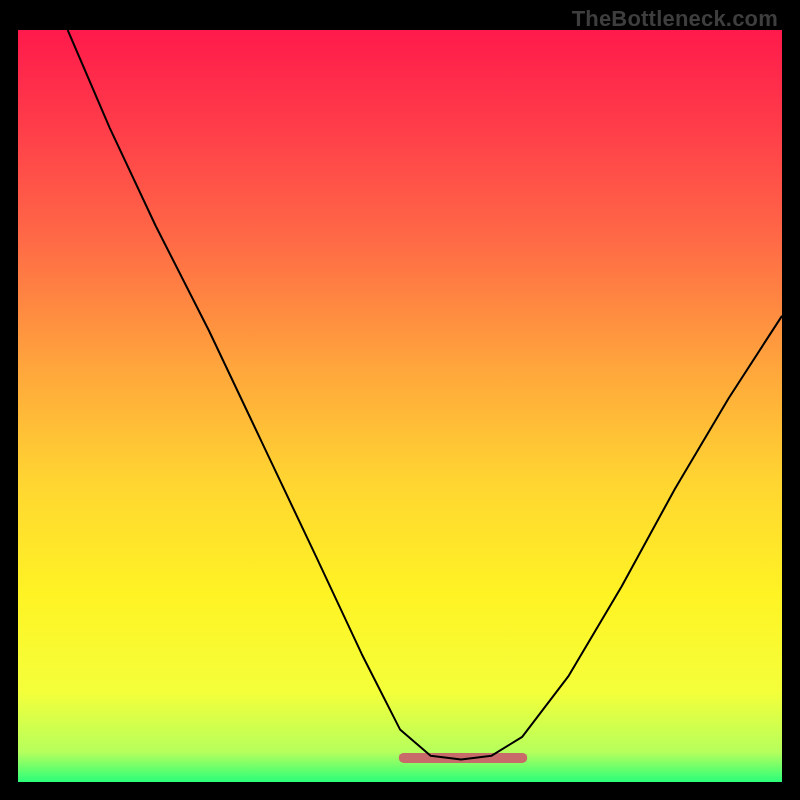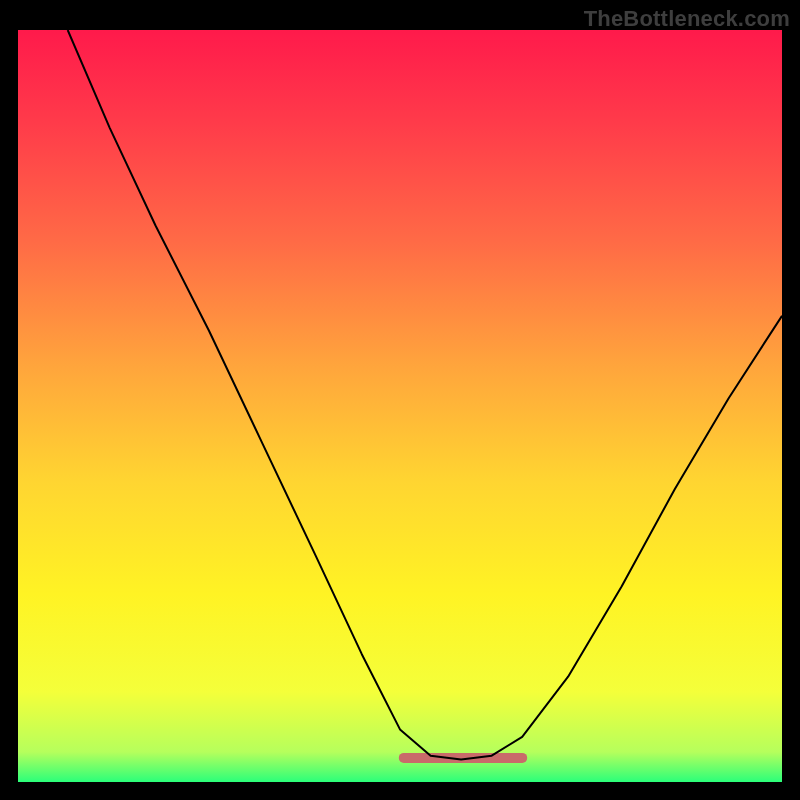--- a/index.html
+++ b/index.html
@@ -12,21 +12,21 @@
   }
   .stage {
     position: relative;
     width: 800px;
     height: 800px;
     background: #000;
   }
   .watermark {
     position: absolute;
     top: 6px;
-    right: 10px;
+    right: 22px;
     font-family: Arial, Helvetica, sans-serif;
     font-size: 22px;
     font-weight: 600;
     color: #3e3e3e;
     letter-spacing: 0.2px;
     z-index: 5;
     margin-left: 38px;
   }
   .plot-frame {
     position: absolute;

